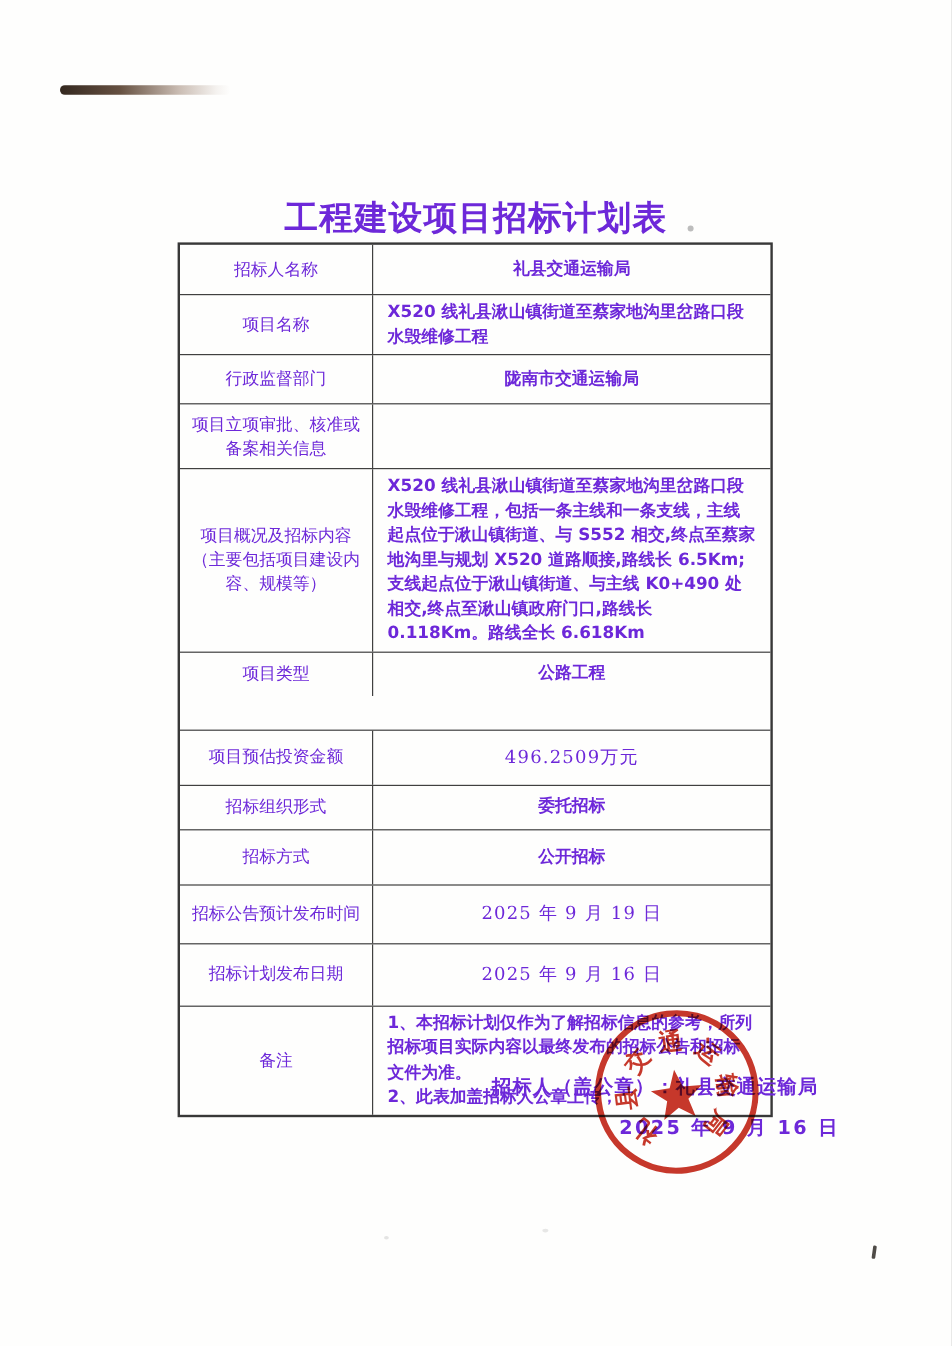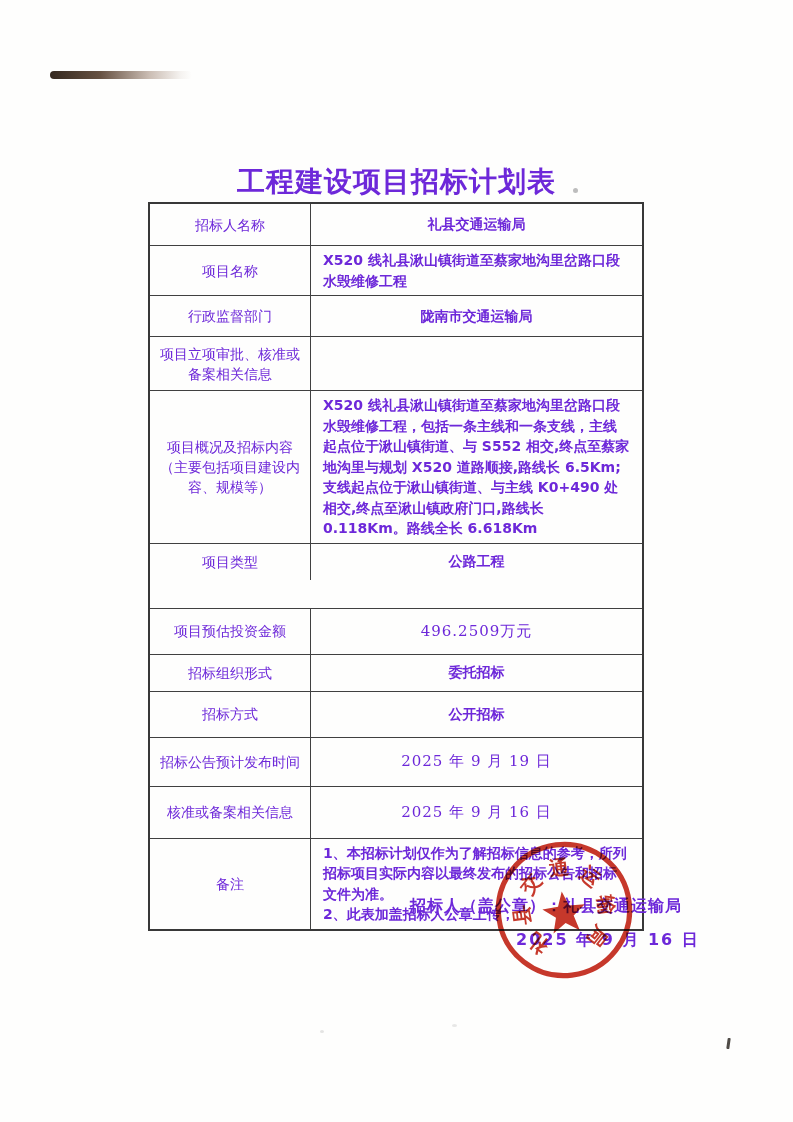--- a/index.html
+++ b/index.html
@@ -112,21 +112,21 @@
     </div>
     <div class="row r9">
       <div class="cell cell-label">招标方式</div>
       <div class="cell cell-value">公开招标</div>
     </div>
     <div class="row r10 serif-val">
       <div class="cell cell-label">招标公告预计发布时间</div>
       <div class="cell cell-value">2025 年 9 月 19 日</div>
     </div>
     <div class="row r11 serif-val">
-      <div class="cell cell-label">核准或备案相关信息</div>
+      <div class="cell cell-label">招标计划发布日期</div>
       <div class="cell cell-value">2025 年 9 月 16 日</div>
     </div>
     <div class="row r12 align-left">
       <div class="cell cell-label">备注</div>
       <div class="cell cell-value">1、本招标计划仅作为了解招标信息的参考，所列招标项目实际内容以最终发布的招标公告和招标文件为准。
 2、此表加盖招标人公章上传，</div>
     </div>
   </div>
 
   <div class="signer-line">招标人（盖公章）：礼县交通运输局</div>

